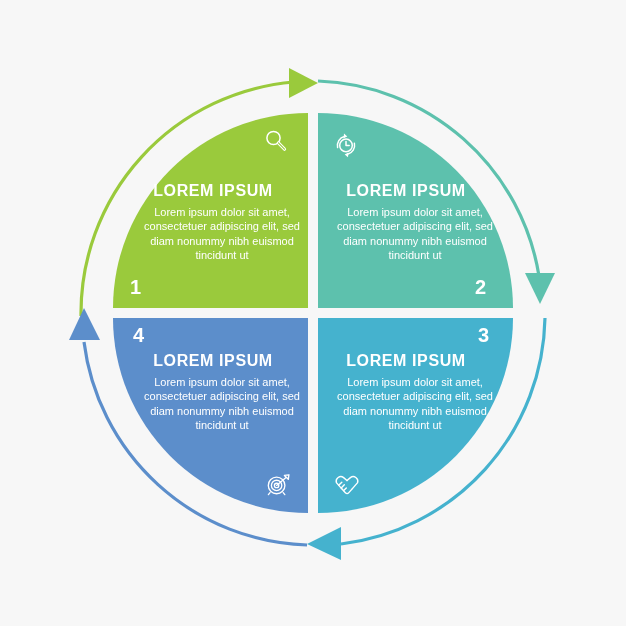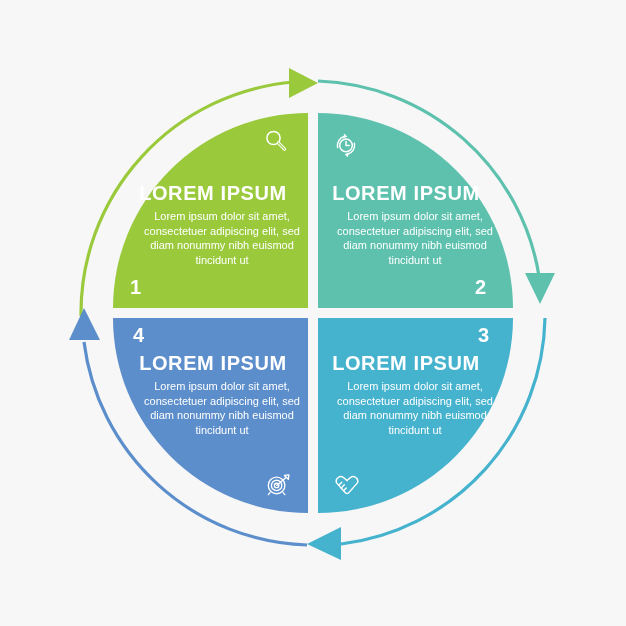--- a/index.html
+++ b/index.html
@@ -26,21 +26,21 @@
     height: 626px;
   }
   .q-text {
     position: absolute;
     width: 170px;
     text-align: center;
     color: #ffffff;
     pointer-events: none;
   }
   .q-title {
-    font-size: 20px;
+    font-size: 16px;
     font-weight: bold;
     letter-spacing: 0.6px;
     margin: 0 18px 5px 0;
     line-height: 1.1;
   }
   .q-body {
     font-size: 11px;
     line-height: 1.33;
     margin: 0;
     font-weight: normal;

